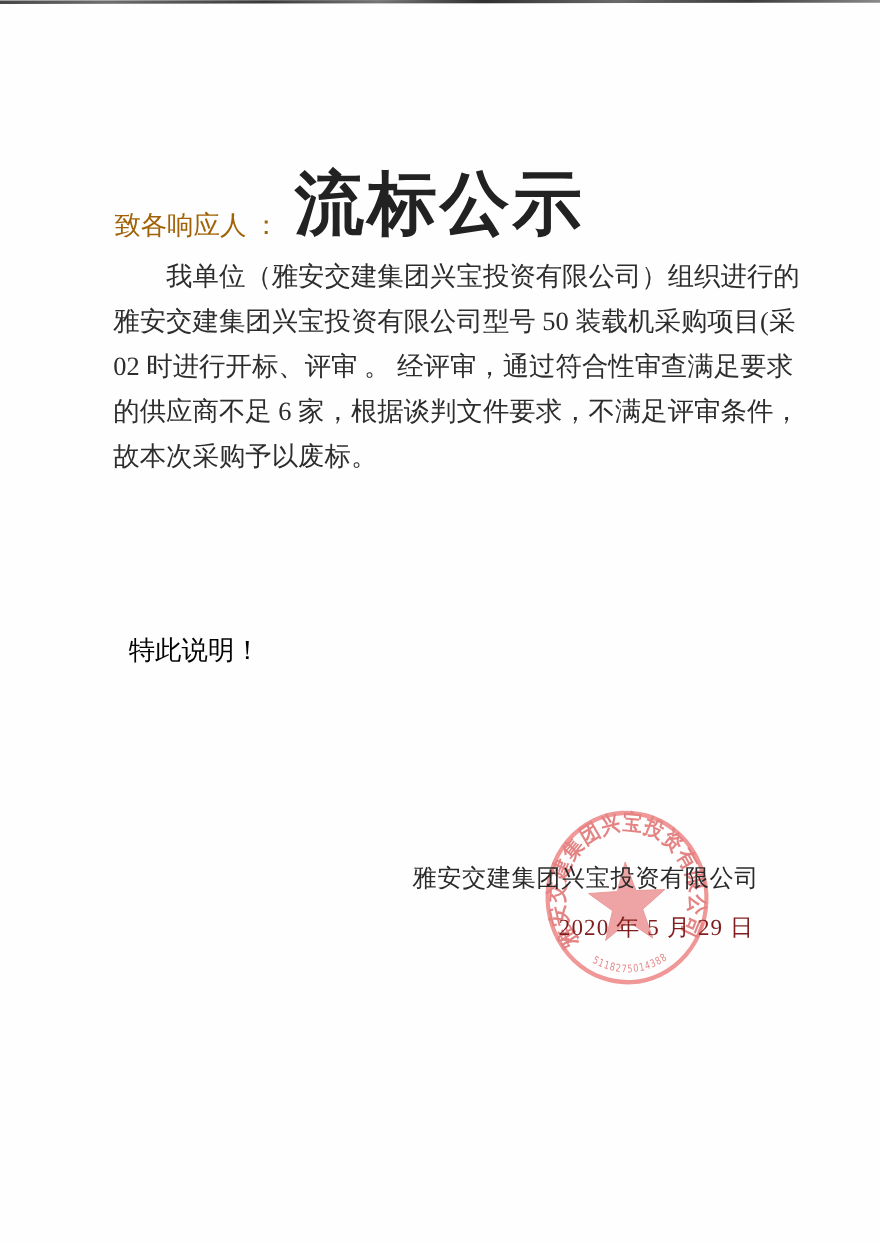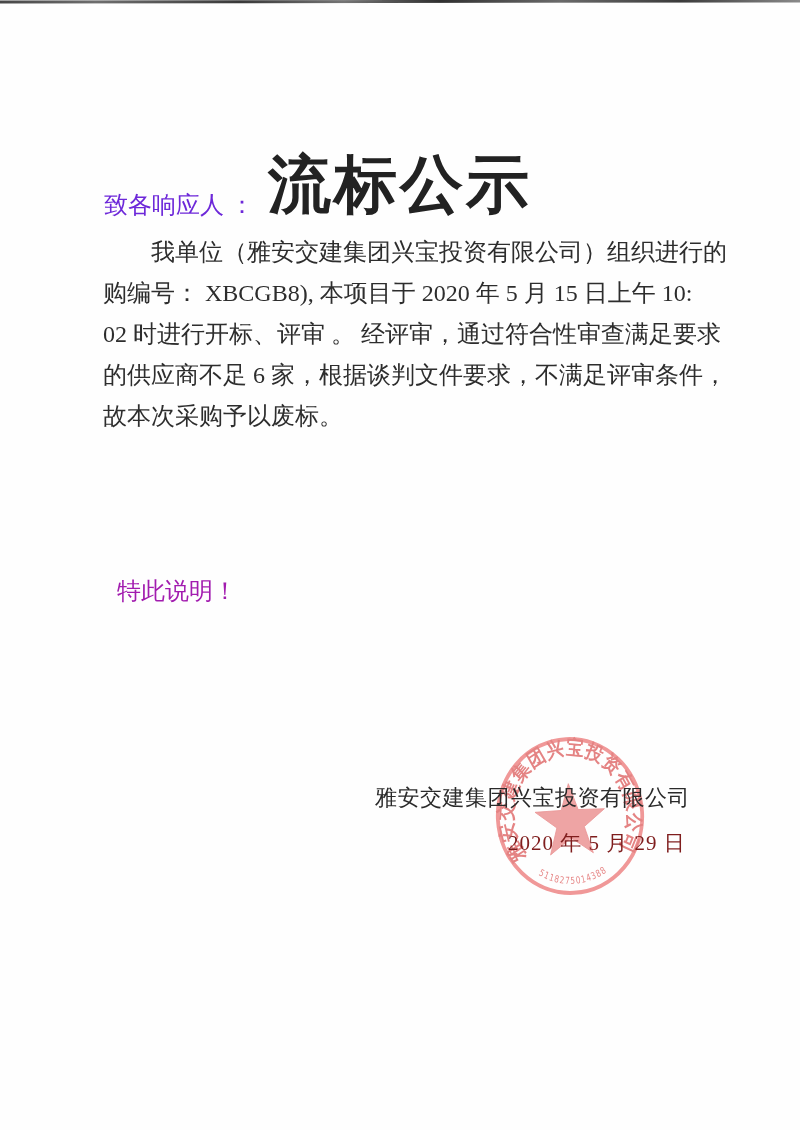--- a/index.html
+++ b/index.html
@@ -24,35 +24,35 @@
 
   .doc-title {
     position: absolute; top: 100px; left: 0; width: 100%;
     text-align: center;
     font-size: 63px; font-weight: 700; letter-spacing: 3px;
     color: #222;
   }
 
   .salutation {
     position: absolute; left: 104px; top: 189px;
-    font-size: 24px; color: #6d28d9;
+    font-size: 24px; color: #a16207;
   }
 
   .body-block {
     position: absolute; left: 103px; top: 232px; width: 620px;
   }
   .body-line {
     height: 41px; line-height: 41px;
     font-size: 24px; white-space: nowrap; color: #2d2d2d;
   }
   .body-line.indent { text-indent: 48px; }
 
   .closing {
     position: absolute; left: 117px; top: 575px;
-    font-size: 24px; color: #a21caf;
+    font-size: 24px; color: #000000;
   }
 
   .sig-company {
     position: absolute; left: 375px; top: 783px;
     font-size: 22px; letter-spacing: 0.5px; color: #2a2a2a; z-index: 3;
     white-space: nowrap;
   }
   .sig-date {
     position: absolute; left: 508px; top: 829px;
     font-size: 21px; letter-spacing: 1px; color: #7f1d1d; z-index: 3;
@@ -73,21 +73,21 @@
 <div class="page">
 
   <div class="scan-edge"></div>
 
   <h1 class="doc-title">流标公示</h1>
 
   <div class="salutation">致各响应人 ：</div>
 
   <div class="body-block">
     <div class="body-line indent">我单位（雅安交建集团兴宝投资有限公司）组织进行的</div>
-    <div class="body-line">购编号：  XBCGB8),  本项目于 2020 年 5 月 15 日上午 10:</div>
+    <div class="body-line">雅安交建集团兴宝投资有限公司型号 50 装载机采购项目(采</div>
     <div class="body-line">02 时进行开标、评审 。  经评审，通过符合性审查满足要求</div>
     <div class="body-line">的供应商不足 6 家，根据谈判文件要求，不满足评审条件，</div>
     <div class="body-line">故本次采购予以废标。</div>
   </div>
 
   <div class="closing">特此说明！</div>
 
   <div class="sig-company">雅安交建集团兴宝投资有限公司</div>
 
   <div class="sig-date">2020 年 5 月 29 日</div>

